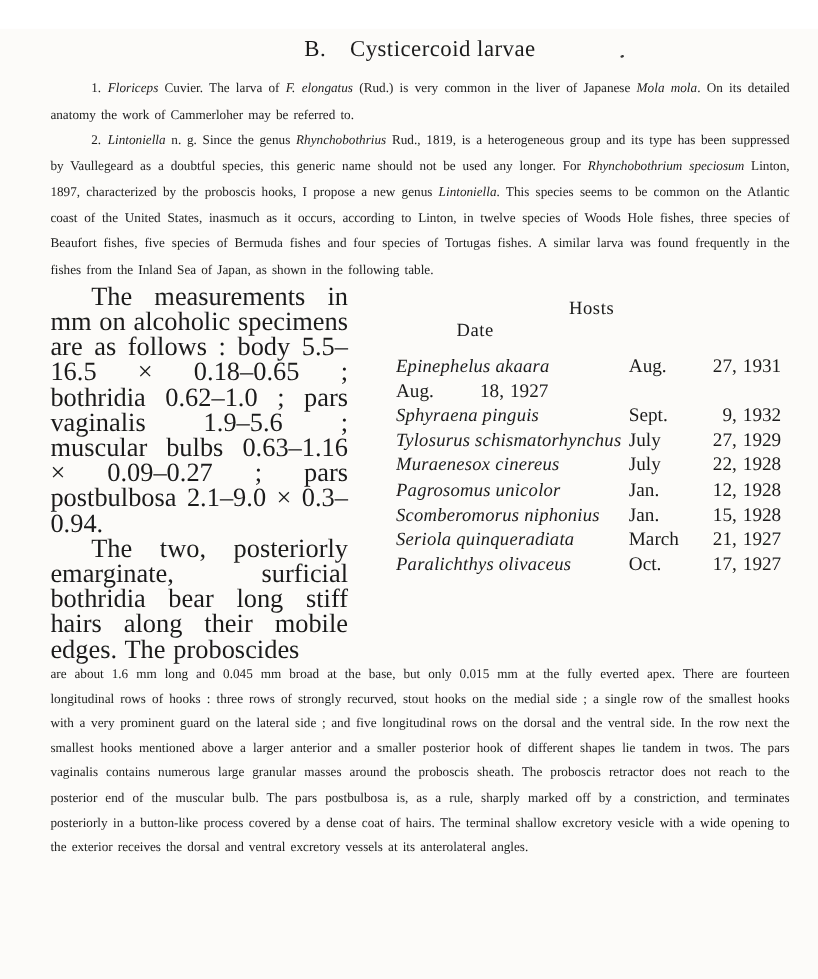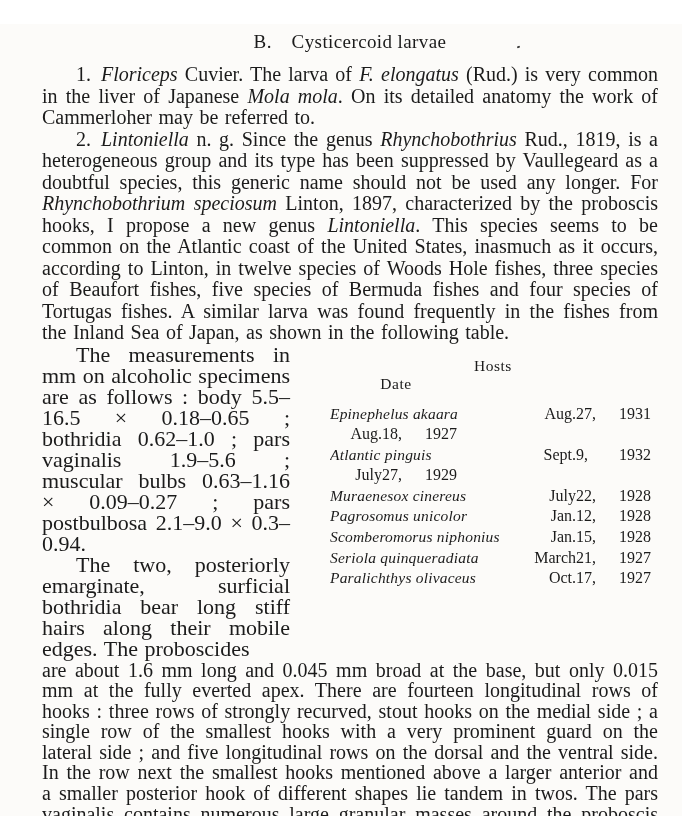--- a/index.html
+++ b/index.html
@@ -31,21 +31,21 @@
     position: absolute;
     left: 517px;
     top: 22px;
     width: 3px;
     height: 2px;
     background: #3a3a3a;
     border-radius: 1px;
     transform: rotate(-20deg);
   }
   p.body {
-    font-size: 20px;
+    font-size: 11px;
     line-height: 21.5px;
     margin: 0;
     text-align: justify;
     word-spacing: 1.5px;
   }
   p.indent { text-indent: 34px; }
   .mid {
     display: flex;
     align-items: flex-start;
   }
@@ -78,22 +78,22 @@
     white-space: nowrap;
   }
   .thost {
     flex: 1;
     font-style: italic;
     font-size: 15.5px;
     letter-spacing: 0.2px;
     overflow: hidden;
   }
   .tdate { width: 132px; display: flex; }
-  .tmonth { width: 52px; text-align: right; }
-  .tday   { flex: 1; }
+  .tmonth { width: 52px; text-align: left; }
+  .tday   { flex: 1; text-align: right; }
   .tyear  { width: 42px; text-align: center; }
   p.cont {
     line-height: 20.6px;
     margin-top: 1px;
   }
   i { font-style: italic; }
 </style>
 </head>
 <body>
 
@@ -129,28 +129,29 @@
         </span>
       </div>
       <div class="trow">
         <span class="tdate">
           <span class="tmonth">Aug.</span>
           <span class="tday">18,</span>
           <span class="tyear">1927</span>
         </span>
       </div>
       <div class="trow">
-        <span class="thost">Atlantic pinguis</span>
+        <span class="thost">Sphyraena pinguis</span>
         <span class="tdate">
           <span class="tmonth">Sept.</span>
           <span class="tday">9,</span>
           <span class="tyear">1932</span>
         </span>
       </div>
       <div class="trow">
+        <span class="thost">Tylosurus schismatorhynchus</span>
         <span class="tdate">
           <span class="tmonth">July</span>
           <span class="tday">27,</span>
           <span class="tyear">1929</span>
         </span>
       </div>
       <div class="trow">
         <span class="thost">Muraenesox cinereus</span>
         <span class="tdate">
           <span class="tmonth">July</span>

